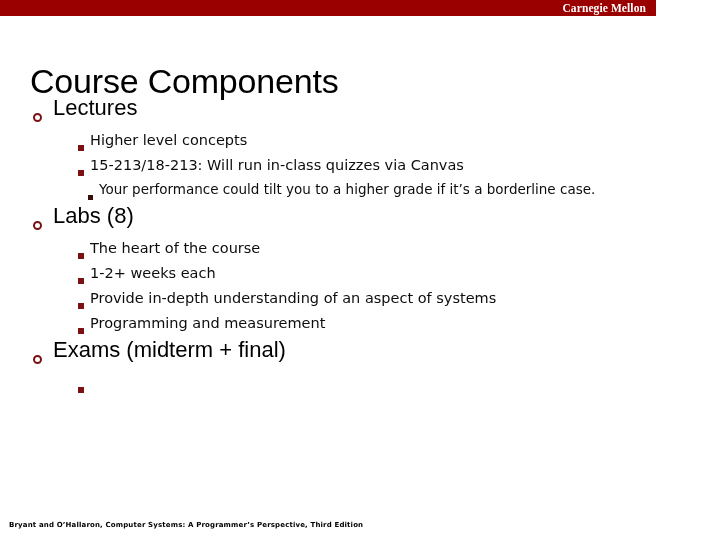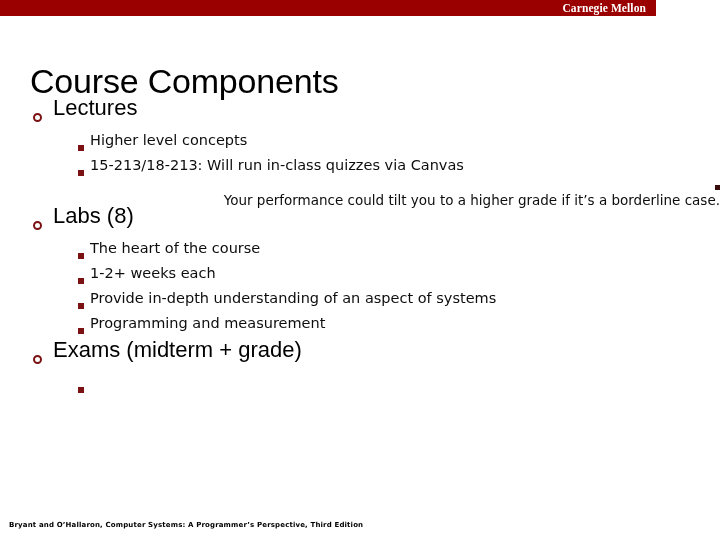--- a/index.html
+++ b/index.html
@@ -108,21 +108,20 @@
     font-size: 14.5px;
     line-height: 22px;
     color: #0d0d0d;
     white-space: nowrap;
   }
 
   
   .lvl3 {
     padding-left: 88px;
     height: 24px;
-    flex-direction: column;
   }
   .lvl3 .bullet {
     width: 5px;
     height: 5px;
     background: #3a0d0d;
     flex: 0 0 auto;
     margin-top: 9px;
   }
   .lvl3 .txt {
     margin-left: 6px;
@@ -211,21 +210,21 @@
     <span class="txt">Provide in-depth understanding of an aspect of systems</span>
   </div>
 
   <div class="row lvl2">
     <span class="bullet"></span>
     <span class="txt">Programming and measurement</span>
   </div>
 
   <div class="row lvl1 gap-group">
     <span class="bullet"></span>
-    <span class="txt">Exams (midterm + grade)</span>
+    <span class="txt">Exams (midterm + final)</span>
   </div>
 
   <div class="row lvl2 gap-first">
     <span class="bullet"></span>
   </div>
 
 </div>
 
 <div class="footer-text">Bryant and O’Hallaron, Computer Systems: A Programmer’s Perspective, Third Edition</div>
 

